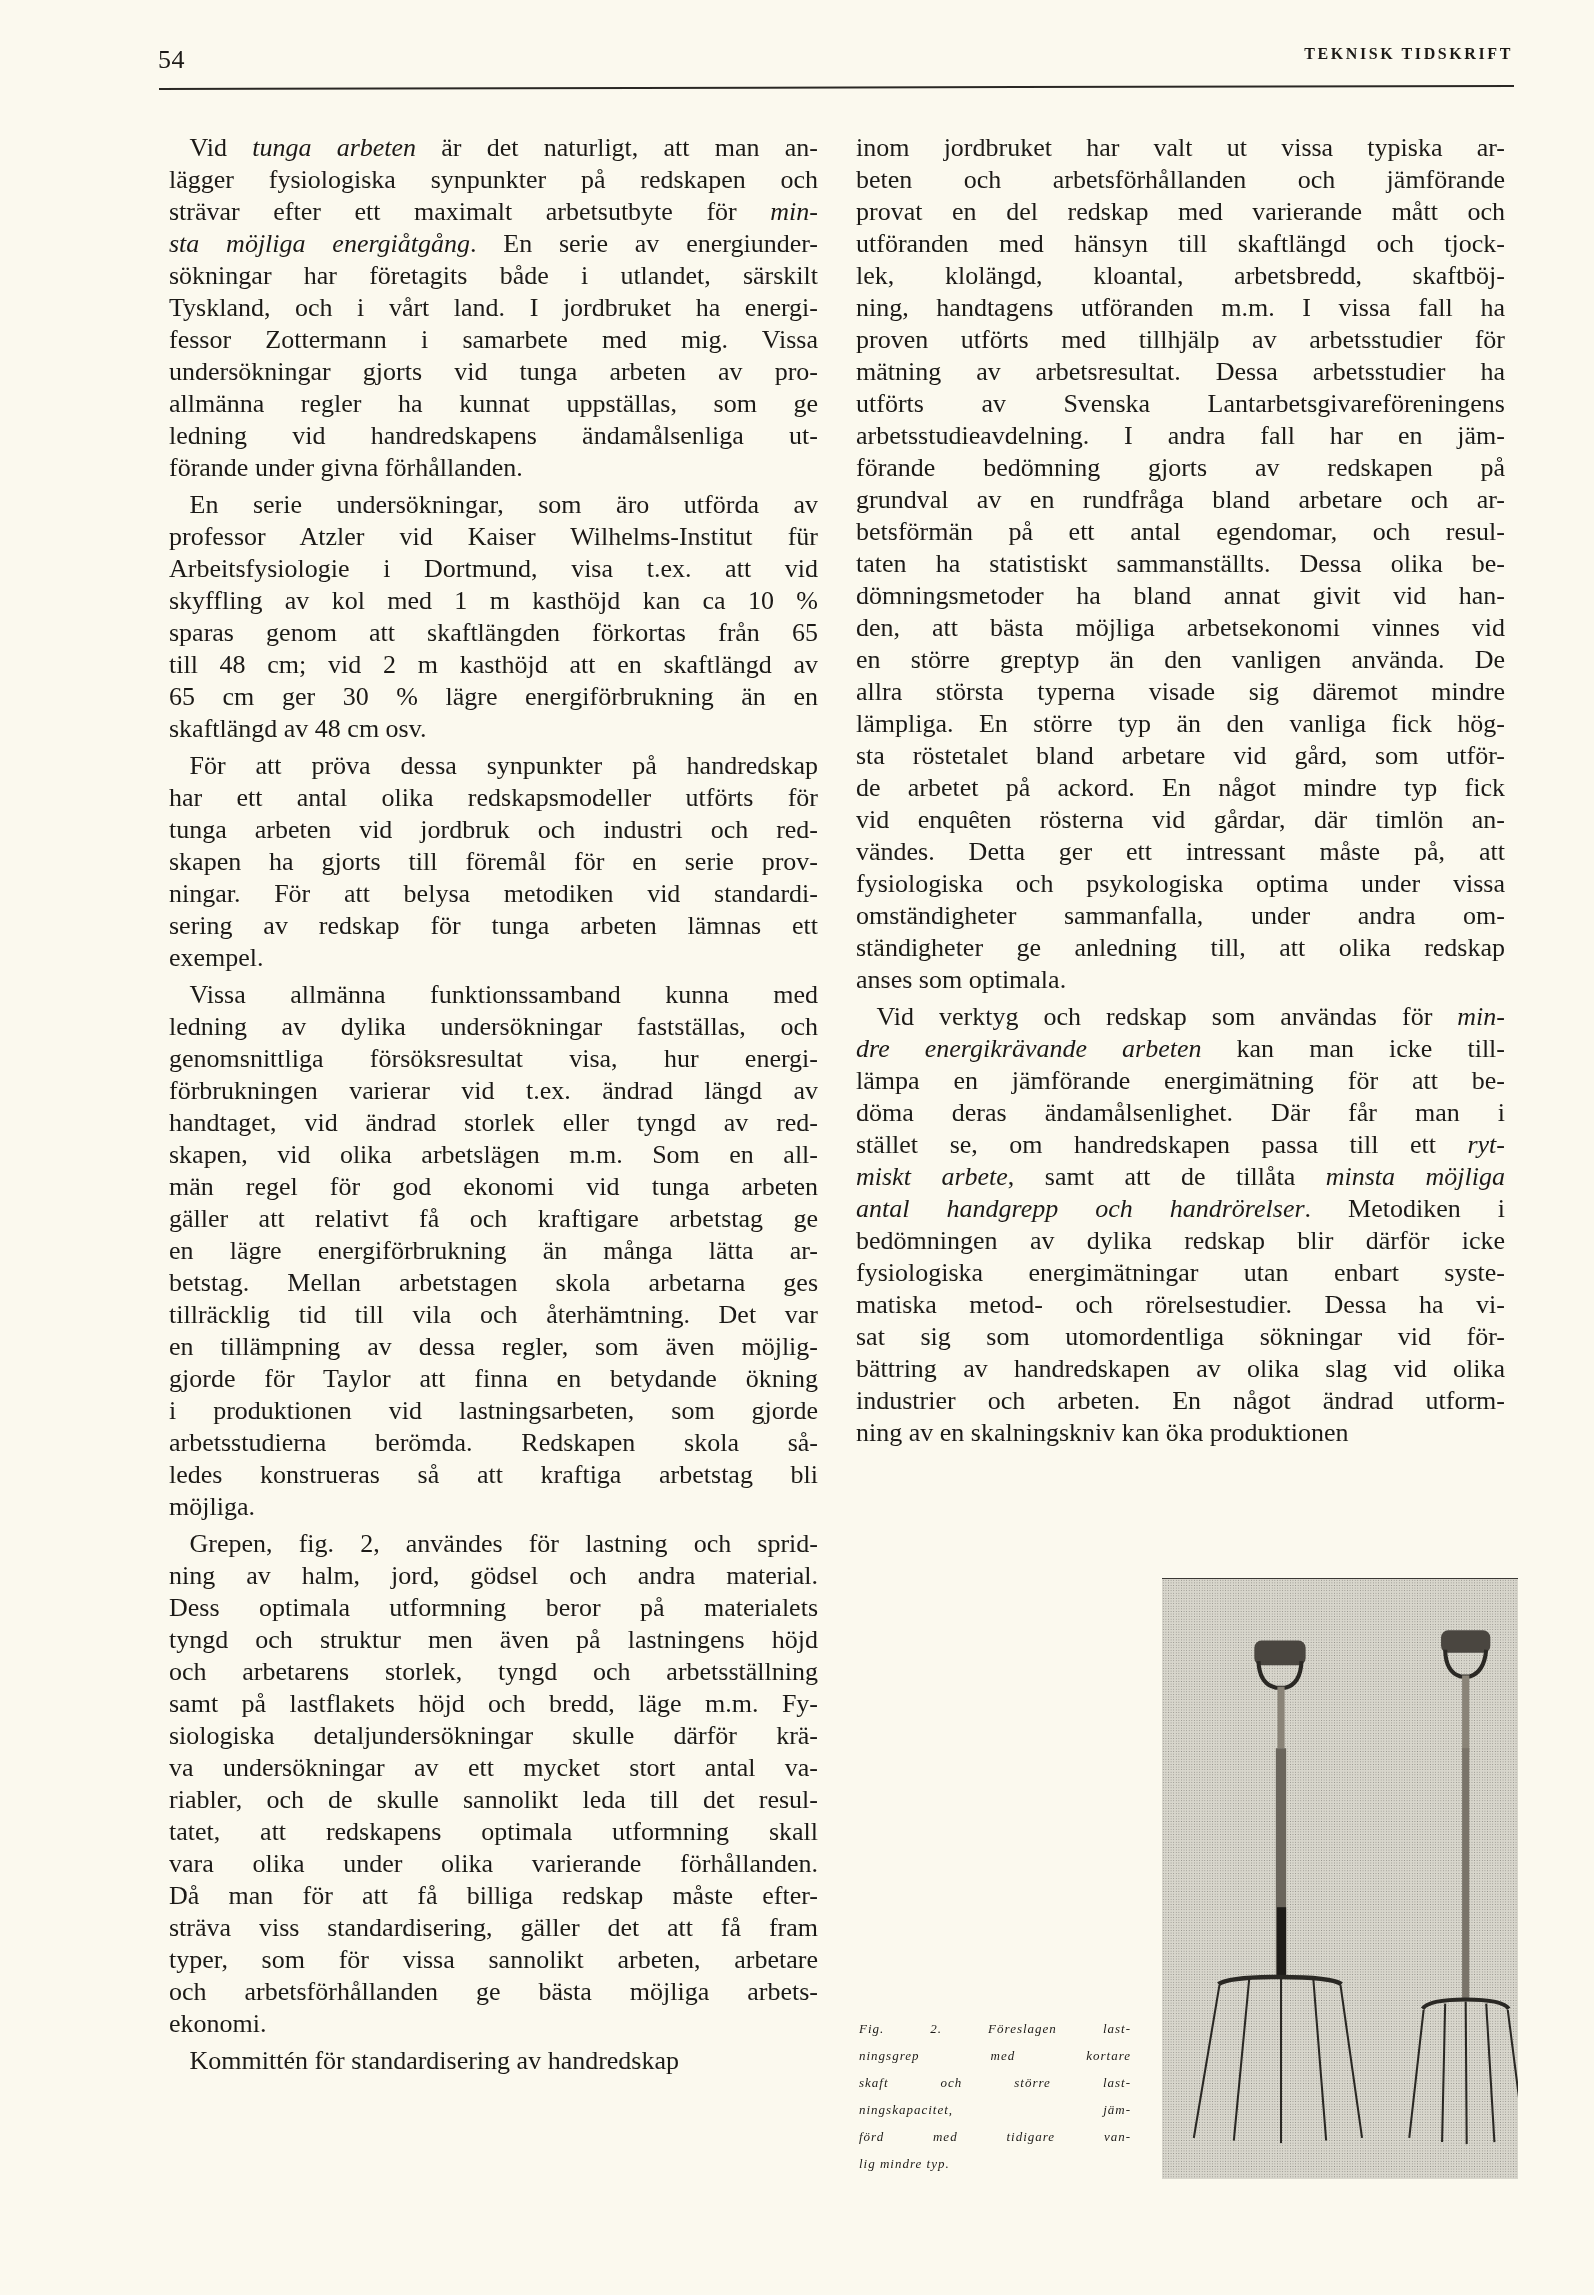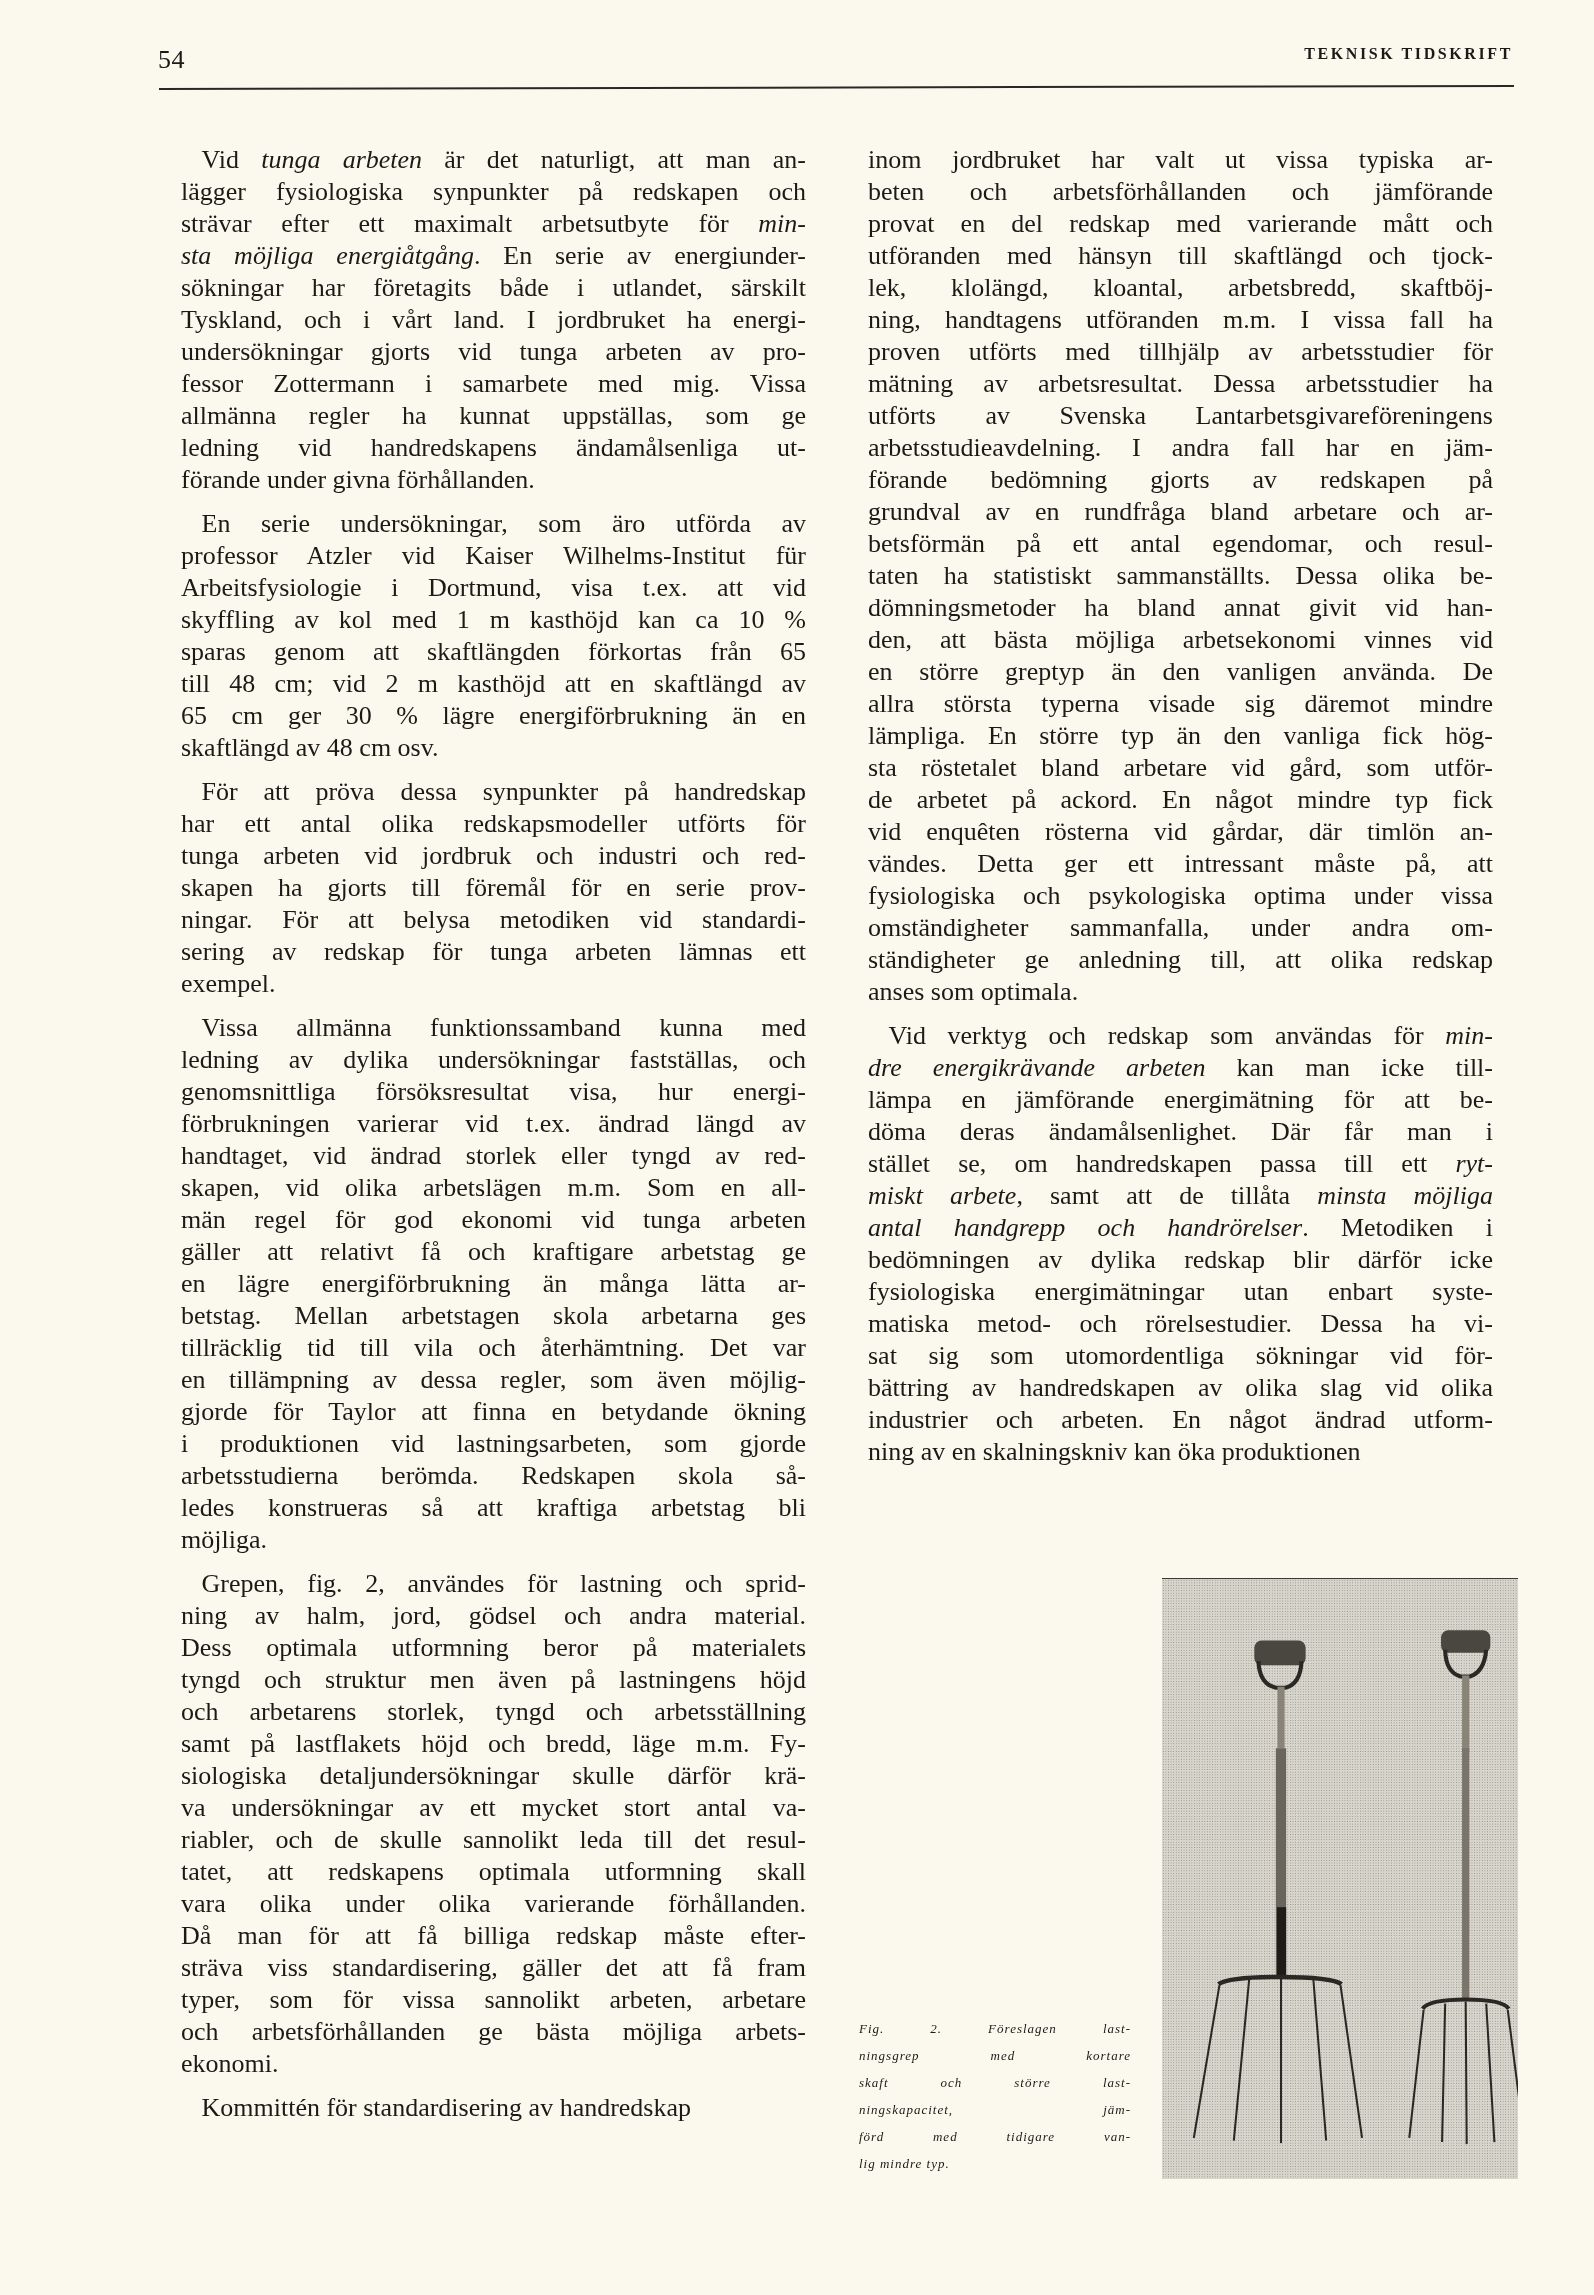--- a/index.html
+++ b/index.html
@@ -20,21 +20,21 @@
   .header-rule {
     position: absolute; left: 159px; top: 88px; width: 1355px; height: 2.1px;
     background: #2a2824; transform: rotate(-0.13deg); transform-origin: left center;
   }
   .column {
     position: absolute; top: 132px; width: 649px;
     font-size: 26px; line-height: 32px; text-align: justify;
   }
   .col-left { left: 169px; }
   .col-right { left: 856px; }
-  .column p { margin: 12px; text-indent: 0; }
+  .column p { margin: 0; text-indent: 0; }
   .column p.gap { margin-top: 5.1px; }
   .column span.line { display: block; text-align: justify; text-align-last: justify; white-space: nowrap; }
   .column span.line.last { text-align-last: left; }
   em { font-style: italic; }
 
   .figure-photo {
     position: absolute; left: 1162px; top: 1578px; width: 356px; height: 600px;
     background-color: #d8d6cc;
     background-image:
       radial-gradient(#8f8d86 0.5px, transparent 0.7px);
@@ -60,22 +60,22 @@
 </div>
 
 <div class="column col-left">
     <p>
       <span class="line" style="padding-left: 20.5px;"><span>Vid </span><em>tunga arbeten</em><span> är det naturligt, att man an-</span></span>
       <span class="line"><span>lägger fysiologiska synpunkter på redskapen och</span></span>
       <span class="line"><span>strävar efter ett maximalt arbetsutbyte för </span><em>min-</em></span>
       <span class="line"><em>sta möjliga energiåtgång</em><span>. En serie av energiunder-</span></span>
       <span class="line"><span>sökningar har företagits både i utlandet, särskilt</span></span>
       <span class="line"><span>Tyskland, och i vårt land. I jordbruket ha energi-</span></span>
+      <span class="line"><span>fessor Zottermann i samarbete med mig. Vissa</span></span>
       <span class="line"><span>undersökningar gjorts vid tunga arbeten av pro-</span></span>
-      <span class="line"><span>fessor Zottermann i samarbete med mig. Vissa</span></span>
       <span class="line"><span>allmänna regler ha kunnat uppställas, som ge</span></span>
       <span class="line"><span>ledning vid handredskapens ändamålsenliga ut-</span></span>
       <span class="line last"><span>förande under givna förhållanden.</span></span>
     </p>
     <p class="gap">
       <span class="line" style="padding-left: 20.5px;"><span>En serie undersökningar, som äro utförda av</span></span>
       <span class="line"><span>professor Atzler vid Kaiser Wilhelms-Institut für</span></span>
       <span class="line"><span>Arbeitsfysiologie i Dortmund, visa t.ex. att vid</span></span>
       <span class="line"><span>skyffling av kol med 1 m kasthöjd kan ca 10 %</span></span>
       <span class="line"><span>sparas genom att skaftlängden förkortas från 65</span></span>

